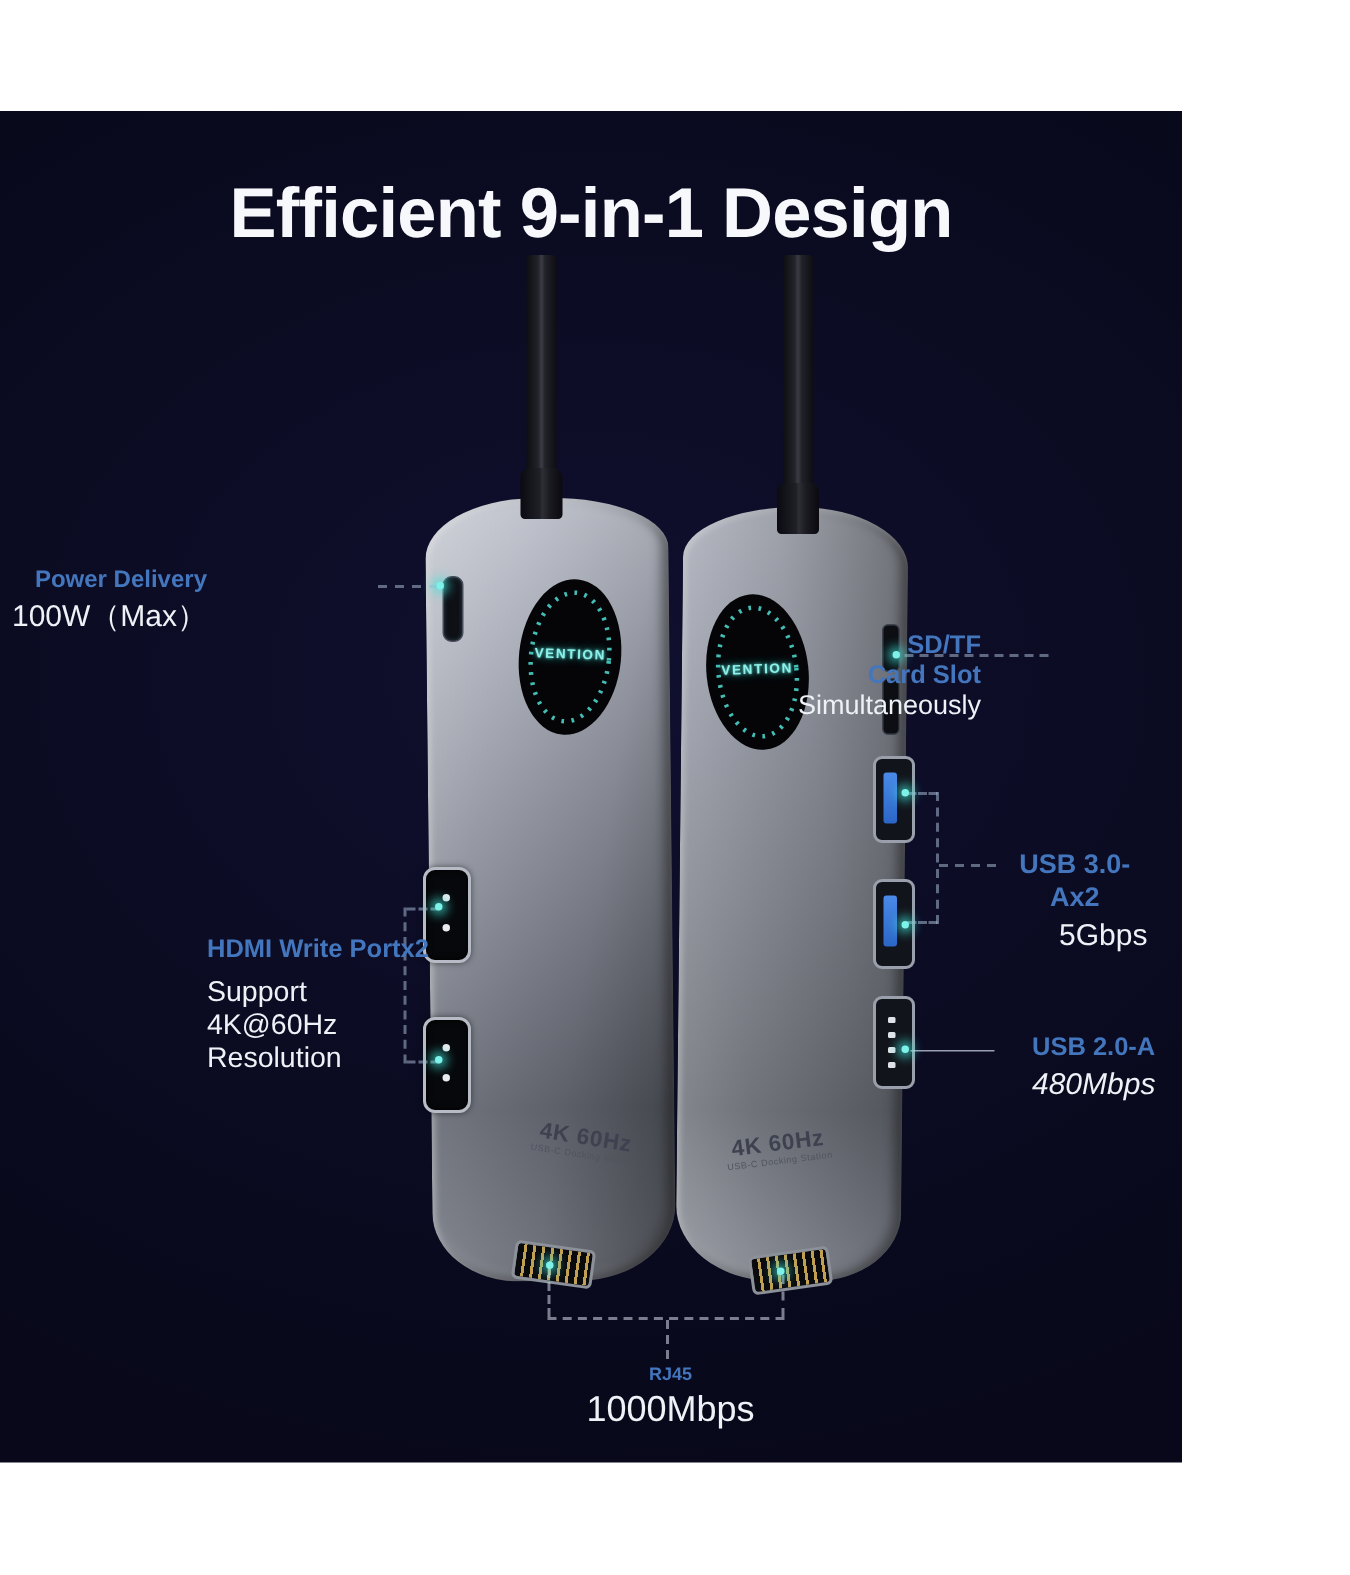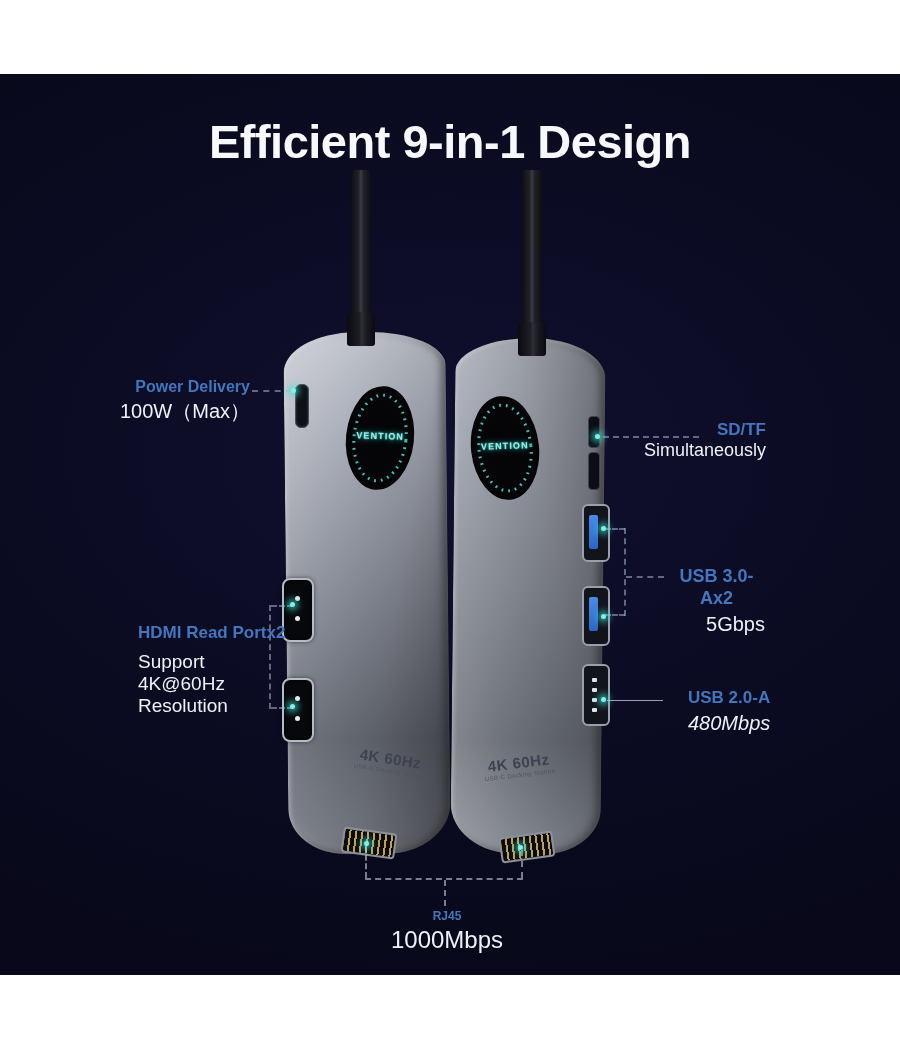--- a/index.html
+++ b/index.html
@@ -1,18 +1,18 @@
 <!DOCTYPE html>
 <html><head>
 <meta charset="utf-8">
 <style>
   html,body{margin:0;padding:0;}
   body{width:900px;height:1050px;background:#ffffff;font-family:"Liberation Sans","DejaVu Sans",sans-serif;}
   .stage{position:relative;width:900px;height:1050px;background:#ffffff;overflow:hidden;}
-  .panel{position:absolute;left:0;top:74px;width:900px;height:901px;
+  .panel{position:absolute;left:0;top:74px;width:788px;height:901px;
     background:radial-gradient(ellipse 90% 60% at 50% 42%, #101030 0%, #0b0b22 55%, #08081a 100%);}
   .title{position:absolute;left:0;top:40px;width:100%;text-align:center;
     color:#f7f8fb;font-size:47px;font-weight:800;letter-spacing:-0.5px;}
   
   .cable{position:absolute;width:20px;border-radius:3px;
     background:linear-gradient(90deg,#0d0d13 0%,#222229 38%,#3c3c46 50%,#222229 62%,#0d0d13 100%);}
   .collar{position:absolute;width:28px;height:34px;border-radius:6px 6px 3px 3px;
     background:linear-gradient(90deg,#0a0a10 0%,#1f1f26 45%,#2e2e37 52%,#1a1a20 70%,#0a0a10 100%);z-index:4;}
   
   .device{position:absolute;z-index:3;}
@@ -164,28 +164,29 @@
     <div class="dash-v rj-dash" style="left:521px;top:776px;height:28px;"></div>
     <div class="dash-h rj-dash" style="left:365px;top:804px;width:158px;"></div>
     <div class="dash-v rj-dash" style="left:444px;top:806px;height:26px;"></div>
 
     <div class="blk" style="right:650px;top:303px;text-align:right;width:220px;">
       <div class="lbl" style="font-size:16px;">Power Delivery</div>
       <div class="val" style="font-size:20px;margin-top:3px;">100W（Max）</div>
     </div>
 
     <div class="blk" style="left:138px;top:549px;">
-      <div class="lbl" style="font-size:17px;margin-bottom:8px;">HDMI Read Portx2</div>
+      <div class="lbl" style="font-size:17px;margin-bottom:8px;">HDMI Write Portx2</div>
       <div class="val" style="font-size:19px;line-height:22px;">Support</div>
       <div class="val" style="font-size:19px;line-height:22px;">4K@60Hz</div>
       <div class="val" style="font-size:19px;line-height:22px;">Resolution</div>
     </div>
 
     <div class="blk" style="right:134px;top:346px;text-align:right;width:240px;">
       <div class="lbl" style="font-size:17px;line-height:20px;">SD/TF</div>
+      <div class="lbl" style="font-size:17px;line-height:20px;">Card Slot</div>
       <div class="val" style="font-size:18px;line-height:21px;">Simultaneously</div>
     </div>
 
     <div class="blk" style="left:668px;top:492px;width:97px;">
       <div class="lbl" style="font-size:18px;text-align:center;">USB 3.0-Ax2</div>
       <div class="val" style="font-size:20px;margin-top:3px;text-align:right;">5Gbps</div>
     </div>
 
     <div class="blk" style="left:688px;top:614px;">
       <div class="lbl" style="font-size:17px;">USB 2.0-A</div>

